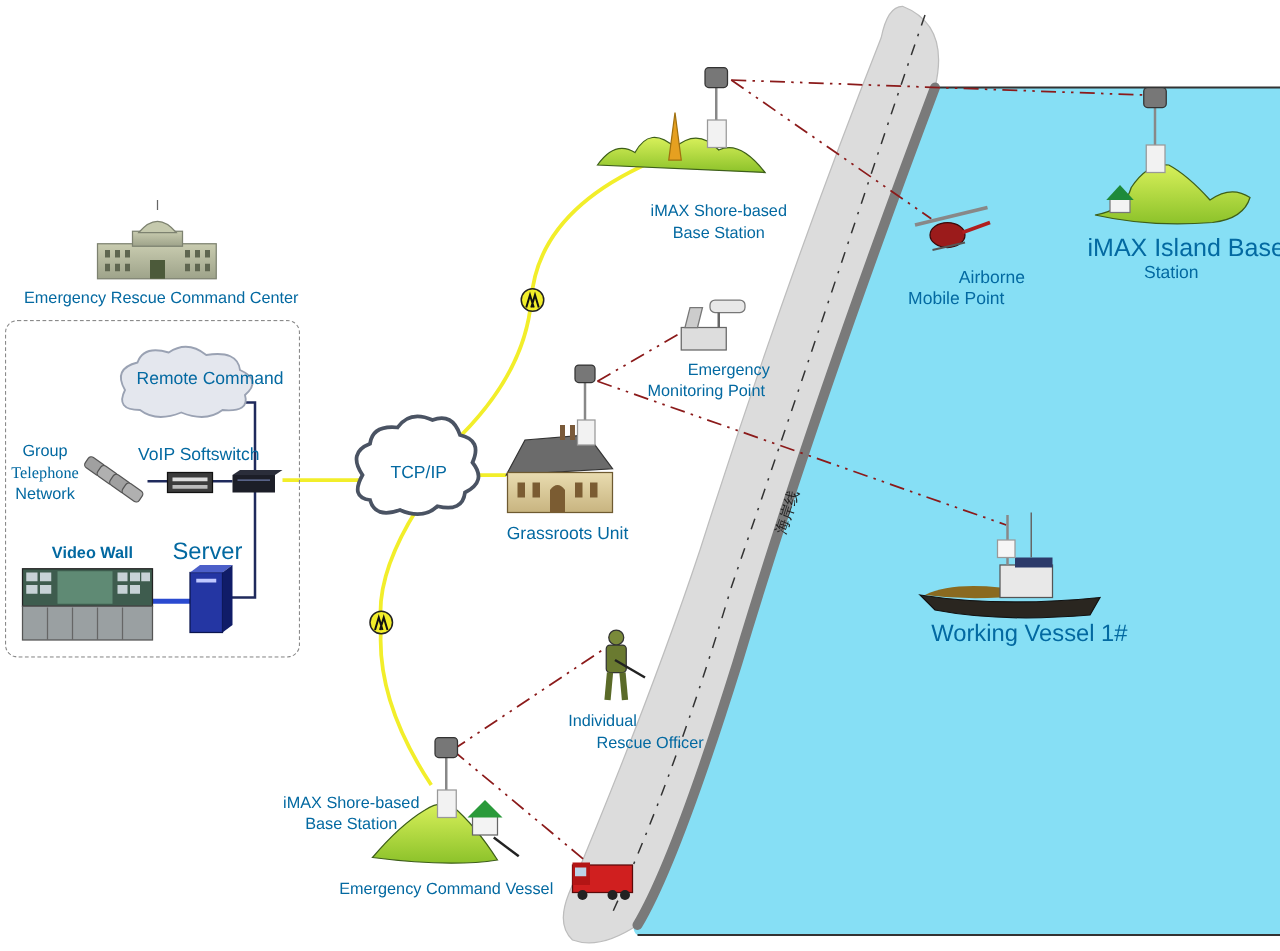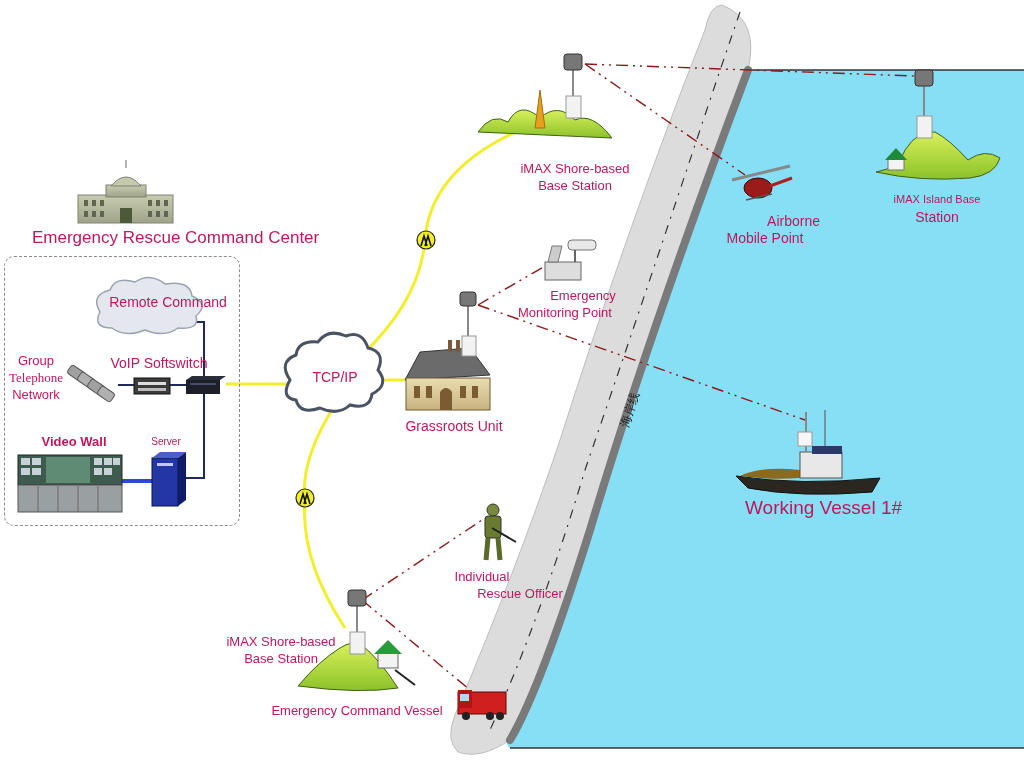--- a/index.html
+++ b/index.html
@@ -1,20 +1,20 @@
 <!DOCTYPE html>
 <html><head>
 <meta charset="utf-8">
 <style>
   html, body { margin: 0; padding: 0; }
   body { width: 1024px; height: 761px; position: relative; overflow: hidden; background: #ffffff; font-family: "Liberation Sans", "DejaVu Sans", sans-serif; }
   #scene { position: absolute; left: 0; top: 0; width: 1024px; height: 761px; }
-  .lbl { position: absolute; color: #be185d; font-size: 13px; line-height: 17px; text-align: center; white-space: nowrap; }
+  .lbl { position: absolute; color: #0369a1; font-size: 13px; line-height: 17px; text-align: center; white-space: nowrap; }
   .lbl.b { font-weight: bold; }
-  .lbl.lg { font-size: 17px; padding-left: 32px; }
+  .lbl.lg { font-size: 13px; }
   .group-box { position: absolute; left: 4px; top: 256px; width: 234px; height: 268px; border: 1px dashed #8a8a8a; border-radius: 10px; }
 </style>
 </head>
 <body>
 
 <svg id="scene" viewBox="0 0 1024 761" xmlns="http://www.w3.org/2000/svg">
   <defs>
     <linearGradient id="hillG" x1="0" y1="0" x2="0" y2="1">
       <stop offset="0" stop-color="#d8f05a"></stop>
       <stop offset="1" stop-color="#8cc22a"></stop>
@@ -241,35 +241,35 @@
 </svg>
 
 <div class="lbl lg" style="left:0;top:229px;width:258px;">Emergency Rescue Command Center</div>
 <div class="group-box"></div>
 <div class="lbl" style="left:88px;top:294px;width:128px;font-size:14px;margin-left:16px;">Remote Command</div>
 <div class="lbl" style="left:104px;top:355px;width:110px;font-size:14px;">VoIP Softswitch</div>
 <div class="lbl" style="left:4px;top:352px;width:64px;">Group</div>
 <div class="lbl" style="left:0px;top:369px;width:72px;font-family:Liberation Serif, serif;">Telephone</div>
 <div class="lbl" style="left:4px;top:386px;width:64px;">Network</div>
 <div class="lbl b" style="left:34px;top:433px;width:80px;">Video Wall</div>
-<div class="lbl" style="left:136px;top:433px;width:60px;font-size:10px;">Server</div>
+<div class="lbl" style="left:136px;top:433px;width:60px;font-size:19px;">Server</div>
 
 <div class="lbl" style="left:300px;top:369px;width:70px;font-size:14px;">TCP/IP</div>
 <div class="lbl" style="left:394px;top:418px;width:120px;font-size:14px;">Grassroots Unit</div>
 
 <div class="lbl" style="left:510px;top:160px;width:130px;">iMAX Shore-based</div>
 <div class="lbl" style="left:510px;top:177px;width:130px;">Base Station</div>
 
 <div class="lbl" style="left:523px;top:287px;width:120px;">Emergency</div>
 <div class="lbl" style="left:505px;top:304px;width:120px;">Monitoring Point</div>
 
 <div class="lbl" style="left:710px;top:213px;width:110px;font-size:14px;text-align:right;">Airborne</div>
 <div class="lbl" style="left:710px;top:230px;width:110px;font-size:14px;">Mobile Point</div>
 
-<div class="lbl" style="left:870px;top:191px;width:134px;font-size:11px;">iMAX Island Base</div>
+<div class="lbl" style="left:870px;top:191px;width:134px;font-size:20px;">iMAX Island Base</div>
 <div class="lbl" style="left:870px;top:209px;width:134px;font-size:14px;">Station</div>
 
 <div class="lbl" style="left:745px;top:499px;width:140px;font-size:19px;">Working Vessel 1#</div>
 
 <div class="lbl" style="left:432px;top:568px;width:100px;">Individual</div>
 <div class="lbl" style="left:432px;top:585px;width:100px;margin-left:38px;">Rescue Officer</div>
 
 <div class="lbl" style="left:216px;top:633px;width:130px;">iMAX Shore-based</div>
 <div class="lbl" style="left:216px;top:650px;width:130px;">Base Station</div>
 

